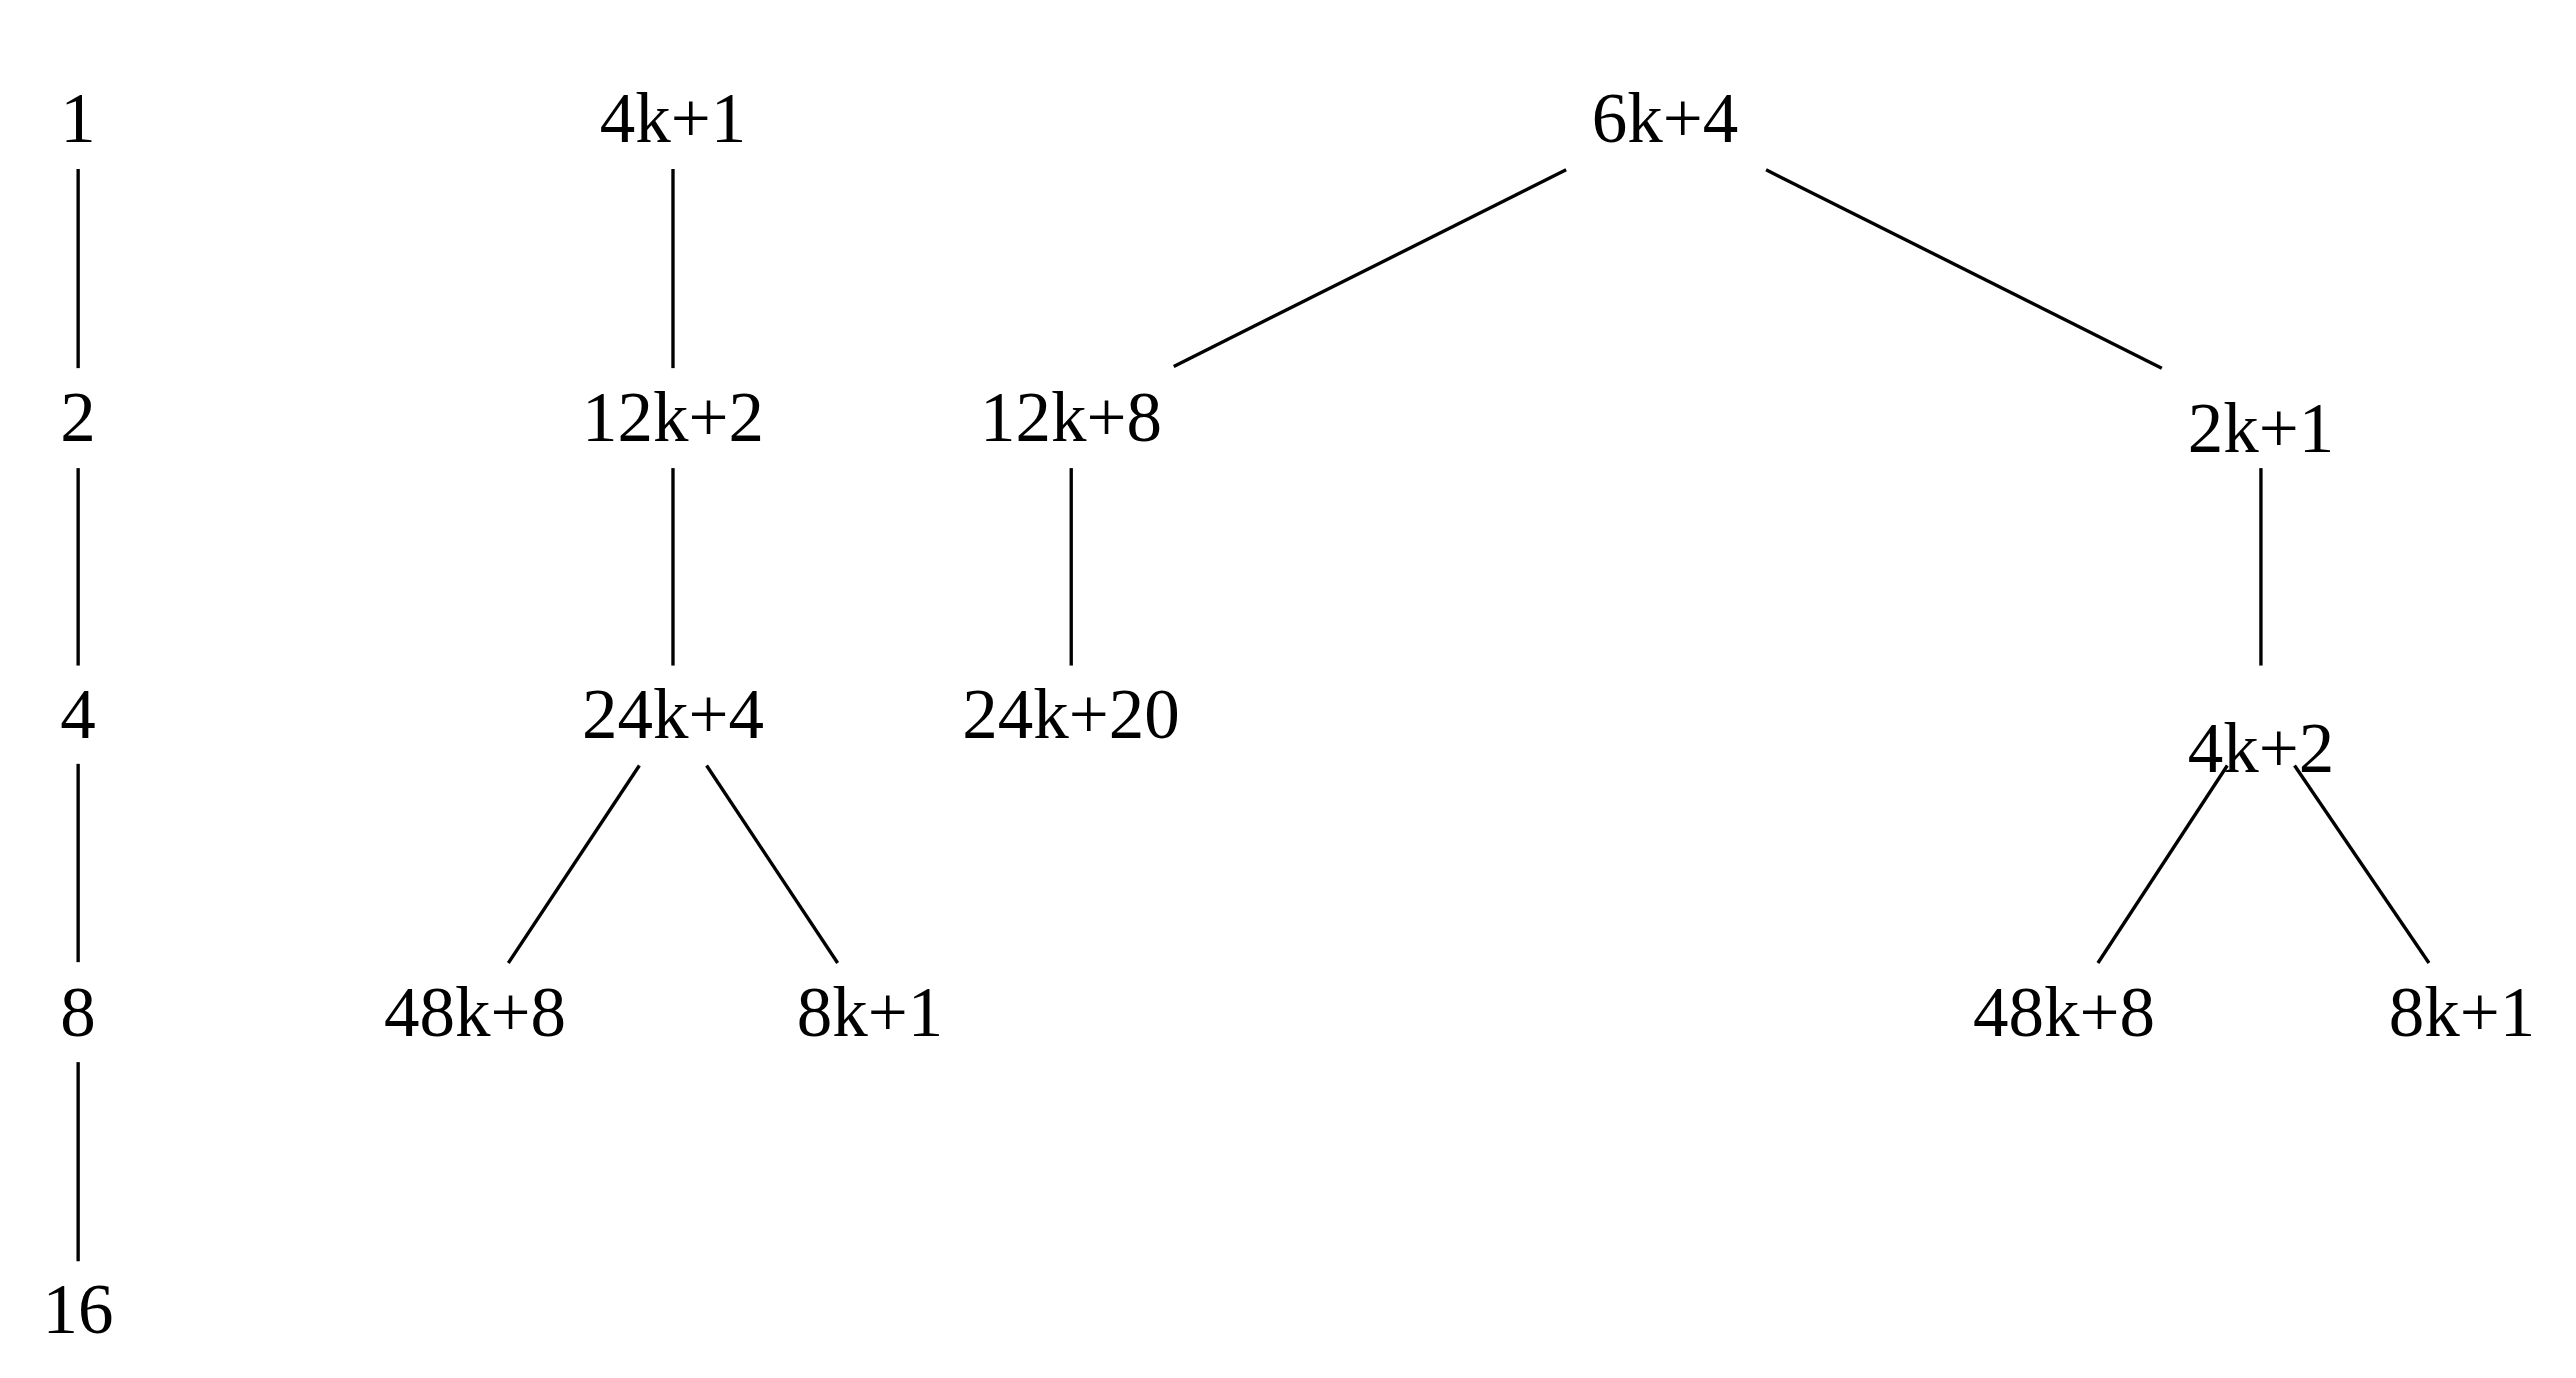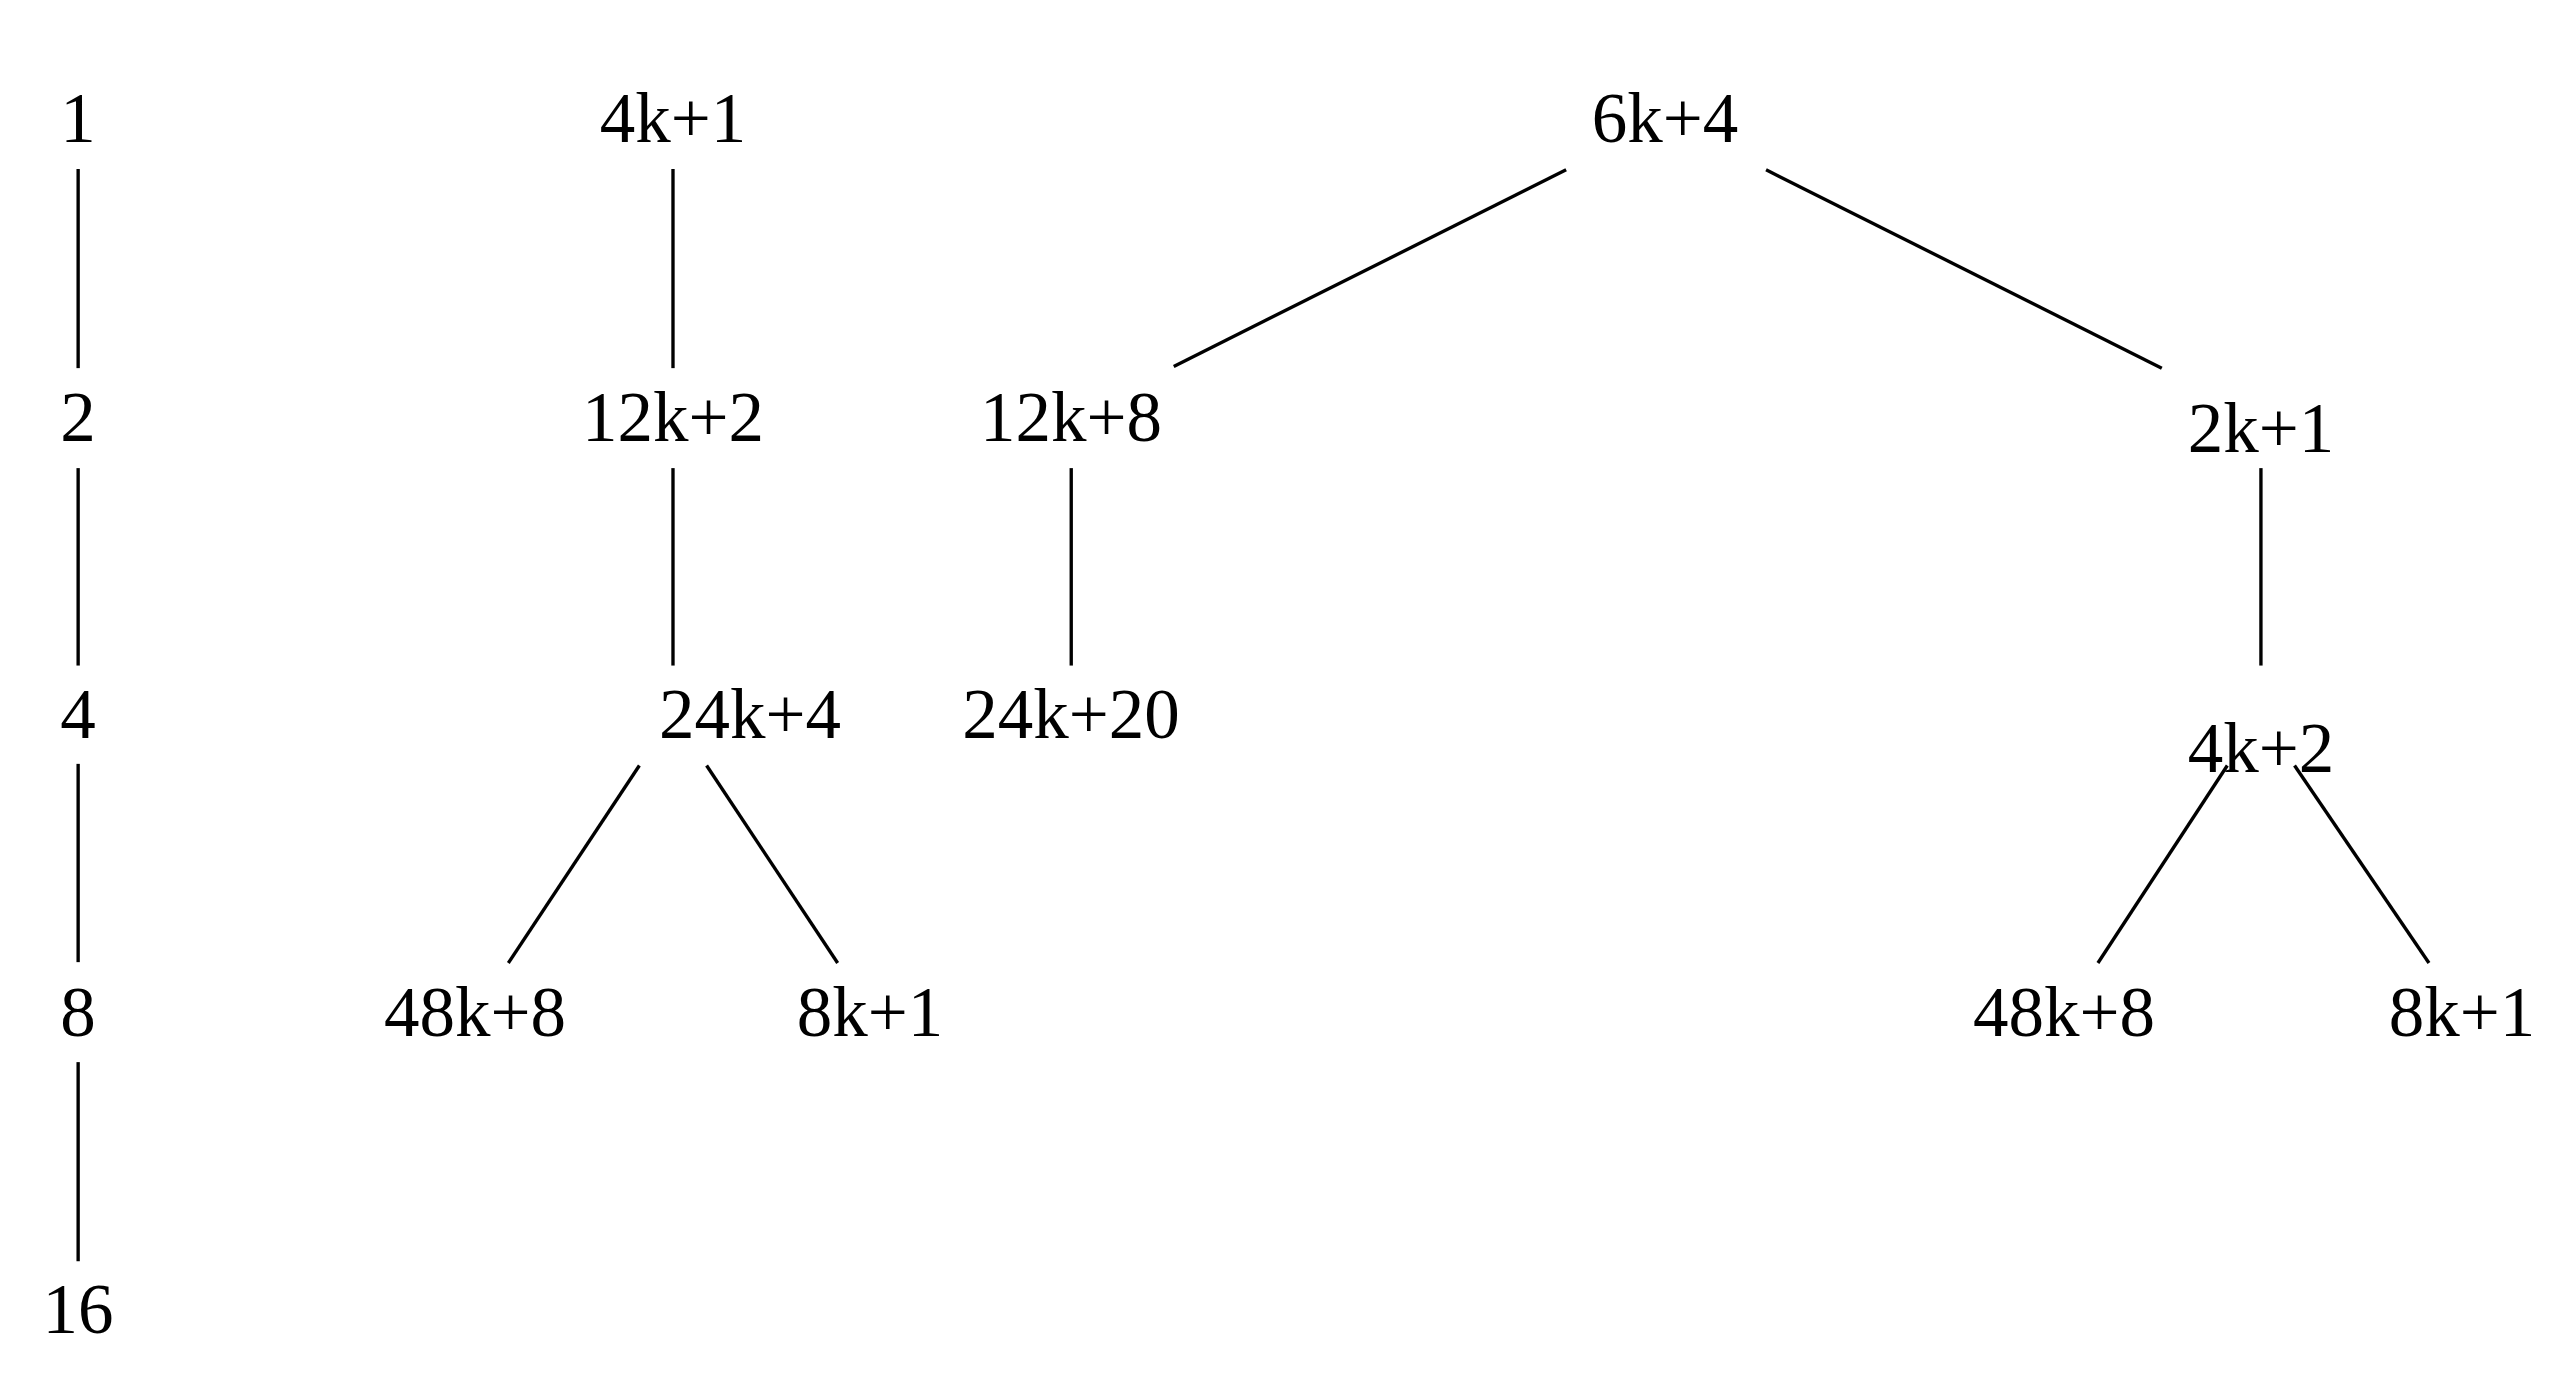--- a/index.html
+++ b/index.html
@@ -44,21 +44,21 @@
   </svg>
 
   <div class="node" style="left:78px;top:83px;">1</div>
   <div class="node" style="left:78px;top:382px;">2</div>
   <div class="node" style="left:78px;top:679px;">4</div>
   <div class="node" style="left:78px;top:977px;">8</div>
   <div class="node" style="left:78px;top:1274px;">16</div>
 
   <div class="node" style="left:673px;top:83px;">4k+1</div>
   <div class="node" style="left:673px;top:382px;">12k+2</div>
-  <div class="node" style="left:673px;top:679px;text-align:right;">24k+4</div>
+  <div class="node" style="left:673px;top:679px;">24k+4</div>
   <div class="node" style="left:475px;top:977px;">48k+8</div>
   <div class="node" style="left:870px;top:977px;">8k+1</div>
 
   <div class="node" style="left:1665px;top:83px;">6k+4</div>
   <div class="node" style="left:1071px;top:382px;">12k+8</div>
   <div class="node" style="left:1071px;top:679px;">24k+20</div>
   <div class="node" style="left:2261px;top:382px;margin-top:11px;">2k+1</div>
   <div class="node" style="left:2261px;top:679px;margin-top:34px;">4k+2</div>
   <div class="node" style="left:2064px;top:977px;">48k+8</div>
   <div class="node" style="left:2462px;top:977px;">8k+1</div>

